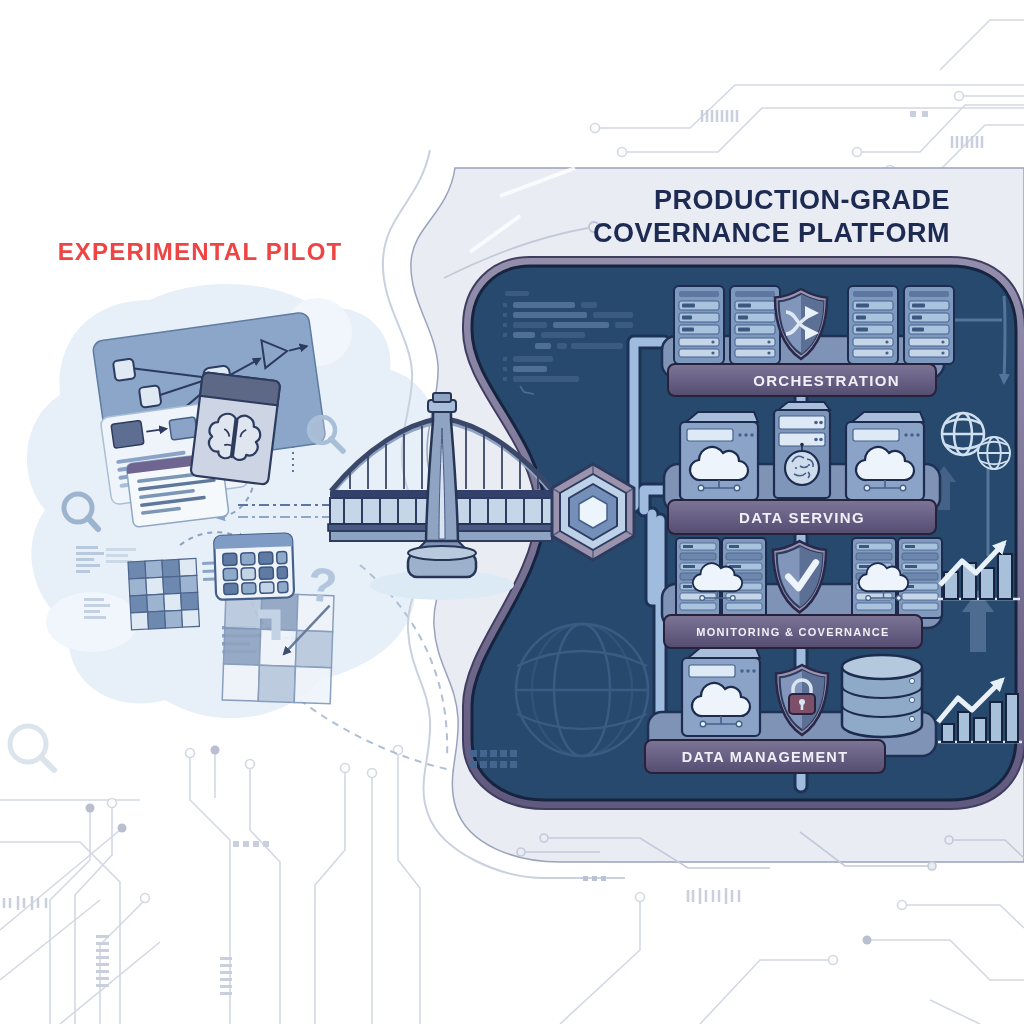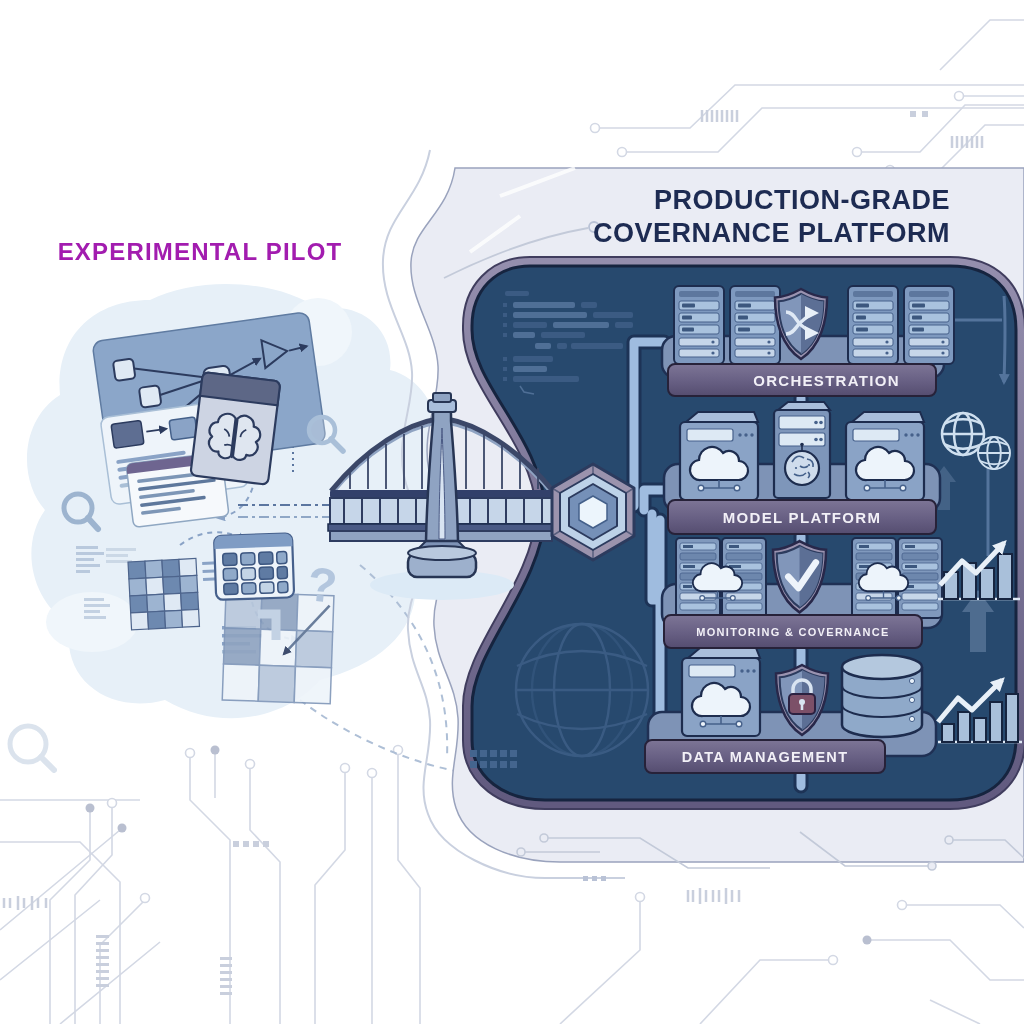--- a/index.html
+++ b/index.html
@@ -1,21 +1,21 @@
 <!DOCTYPE html>
 <html><head>
 <meta charset="utf-8">
 <style>
   html,body{margin:0;padding:0;background:#ffffff;}
   .stage{position:relative;width:1024px;height:1024px;overflow:hidden;
          font-family:"Liberation Sans",sans-serif;background:#ffffff;}
   .stage svg{position:absolute;left:0;top:0;}
   .overlay{position:absolute;z-index:5;}
   .pilot-title{left:50px;top:238px;width:300px;text-align:center;
-    font-weight:700;font-size:24px;letter-spacing:1.2px;color:#a21caf;}
+    font-weight:700;font-size:24px;letter-spacing:1.2px;color:#ef4444;}
   .platform-title{left:562px;top:184px;width:388px;text-align:right;
     font-weight:700;font-size:27px;line-height:33px;letter-spacing:.5px;color:#1d2b52;}
   .bar-label{display:flex;align-items:center;justify-content:center;
     color:#f2f0f7;font-weight:700;letter-spacing:1.3px;font-size:15px;}
   .lbl-1{left:668px;top:364px;width:317px;height:32px;}
   .lbl-2{left:668px;top:500px;width:268px;height:34px;}
   .lbl-3{left:664px;top:615px;width:258px;height:33px;font-size:11px;}
   .lbl-4{left:645px;top:740px;width:240px;height:33px;font-size:14.5px;text-align:center;}
 </style>
 </head>
@@ -650,17 +650,17 @@
 </svg>
 
 <div class="overlay pilot-title">EXPERIMENTAL PILOT</div>
 
 <div class="overlay platform-title">
   <div>PRODUCTION-GRADE</div>
   <div>COVERNANCE PLATFORM</div>
 </div>
 
 <div class="overlay bar-label lbl-1">ORCHESTRATION</div>
-<div class="overlay bar-label lbl-2">MODEL PLATFORM</div>
+<div class="overlay bar-label lbl-2">DATA SERVING</div>
 <div class="overlay bar-label lbl-3">MONITORING &amp; COVERNANCE</div>
 <div class="overlay bar-label lbl-4">DATA MANAGEMENT</div>
 
 </div>
 
 </body></html>

